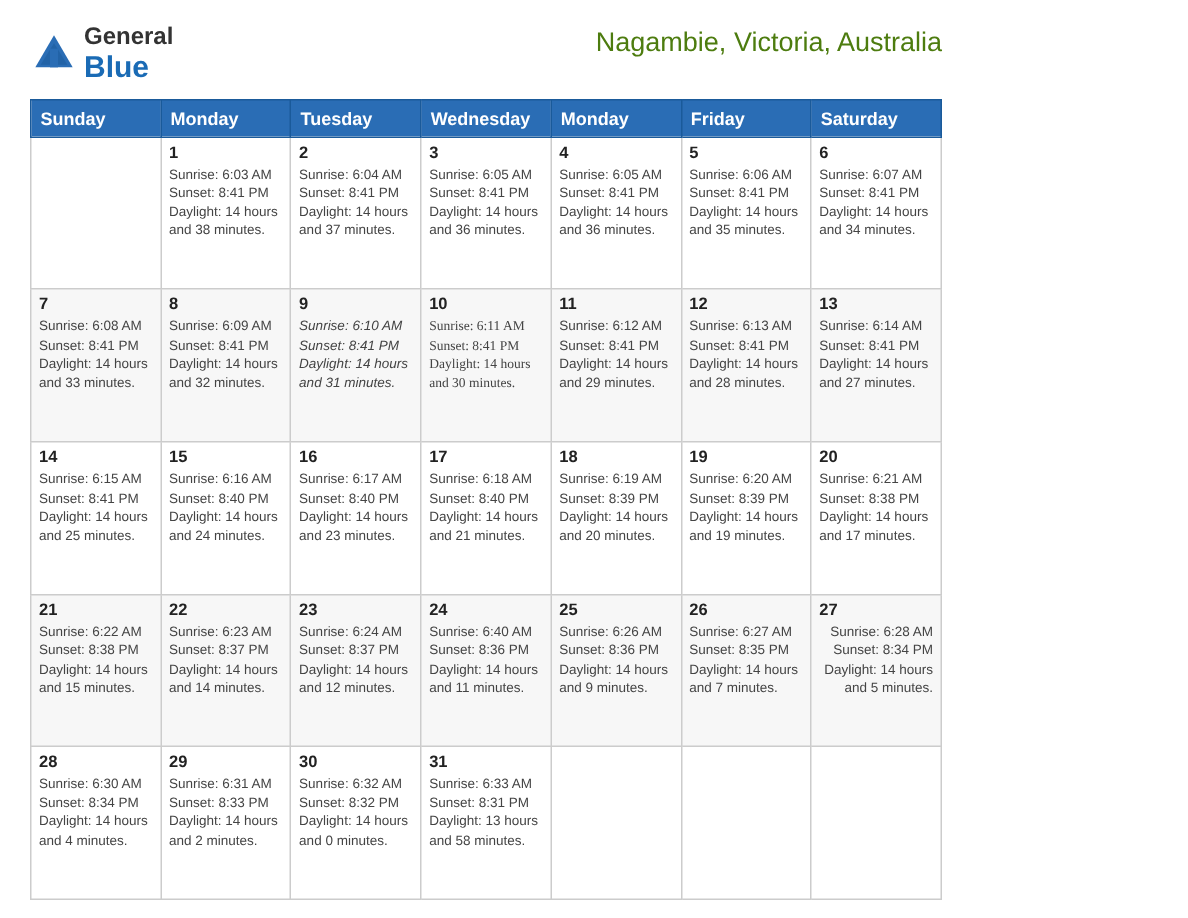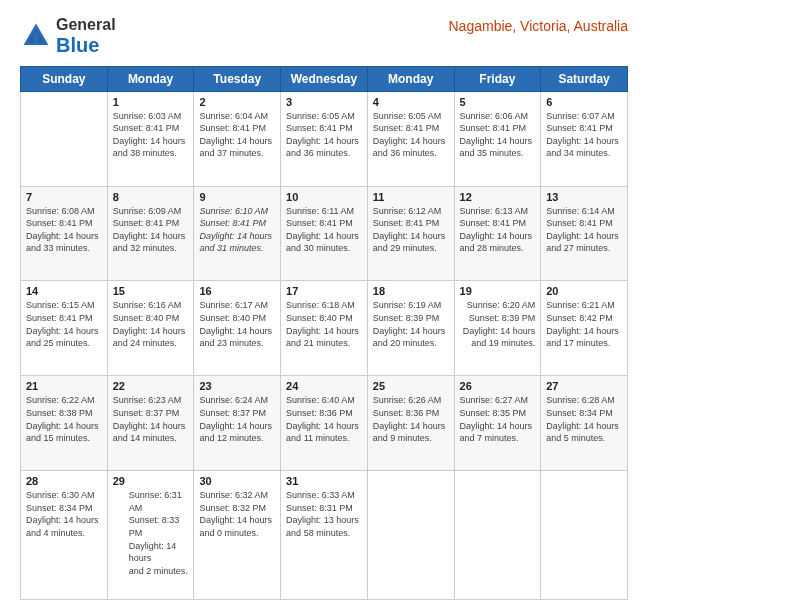--- a/index.html
+++ b/index.html
@@ -50,37 +50,37 @@
     .title-block {
       text-align: right;
     }
     .main-title {
       font-size: 32px;
       font-weight: bold;
       color: #222;
       line-height: 1.1;
     }
     .subtitle {
-      font-size: 14px;
-      color: #c2410c;
+      font-size: 18px;
+      color: #4d7c0f;
       margin-top: 2px;
     }
     .calendar {
       flex: 1;
       border: 1px solid #ccc;
       border-collapse: collapse;
       width: 100%;
       table-layout: fixed;
     }
     .calendar th {
       background: #2a6db5;
       color: #fff;
       font-size: 12px;
       font-weight: bold;
-      text-align: center;
+      text-align: left;
       padding: 5px 6px;
       border: 1px solid #1a5a9a;
     }
     .calendar td {
       border: 1px solid #ccc;
       vertical-align: top;
       padding: 4px 5px;
       font-size: 9.5px;
       color: #333;
       height: 82px;
@@ -200,21 +200,21 @@
           </td>
           <td>
             <span class="day-num">9</span>
             <div class="day-info" style="white-space: pre-line; font-style: italic;">Sunrise: 6:10 AM
 Sunset: 8:41 PM
 Daylight: 14 hours
 and 31 minutes.</div>
           </td>
           <td>
             <span class="day-num">10</span>
-            <div class="day-info" style="white-space: pre-line;">Sunrise: 6:11 AM
+            <div class="day-info" style="white-space: pre-line; font-family: Liberation Serif, serif;">Sunrise: 6:11 AM
 Sunset: 8:41 PM
 Daylight: 14 hours
 and 30 minutes.</div>
           </td>
           <td>
             <span class="day-num">11</span>
             <div class="day-info" style="white-space: pre-line;">Sunrise: 6:12 AM
 Sunset: 8:41 PM
 Daylight: 14 hours
 and 29 minutes.</div>
@@ -265,29 +265,29 @@
           </td>
           <td>
             <span class="day-num">18</span>
             <div class="day-info" style="white-space: pre-line;">Sunrise: 6:19 AM
 Sunset: 8:39 PM
 Daylight: 14 hours
 and 20 minutes.</div>
           </td>
           <td>
             <span class="day-num">19</span>
-            <div class="day-info" style="white-space: pre-line; text-align: right;">Sunrise: 6:20 AM
+            <div class="day-info" style="white-space: pre-line;">Sunrise: 6:20 AM
 Sunset: 8:39 PM
 Daylight: 14 hours
 and 19 minutes.</div>
           </td>
           <td>
             <span class="day-num">20</span>
             <div class="day-info" style="white-space: pre-line;">Sunrise: 6:21 AM
-Sunset: 8:42 PM
+Sunset: 8:38 PM
 Daylight: 14 hours
 and 17 minutes.</div>
           </td>
         </tr>
         <tr>
           <td>
             <span class="day-num">21</span>
             <div class="day-info" style="white-space: pre-line;">Sunrise: 6:22 AM
 Sunset: 8:38 PM
 Daylight: 14 hours
@@ -323,37 +323,37 @@
           </td>
           <td>
             <span class="day-num">26</span>
             <div class="day-info" style="white-space: pre-line;">Sunrise: 6:27 AM
 Sunset: 8:35 PM
 Daylight: 14 hours
 and 7 minutes.</div>
           </td>
           <td>
             <span class="day-num">27</span>
-            <div class="day-info" style="white-space: pre-line;">Sunrise: 6:28 AM
+            <div class="day-info" style="white-space: pre-line; text-align: right;">Sunrise: 6:28 AM
 Sunset: 8:34 PM
 Daylight: 14 hours
 and 5 minutes.</div>
           </td>
         </tr>
         <tr>
           <td>
             <span class="day-num">28</span>
             <div class="day-info" style="white-space: pre-line;">Sunrise: 6:30 AM
 Sunset: 8:34 PM
 Daylight: 14 hours
 and 4 minutes.</div>
           </td>
           <td>
             <span class="day-num">29</span>
-            <div class="day-info" style="white-space: pre-line; margin-left: 16px;">Sunrise: 6:31 AM
+            <div class="day-info" style="white-space: pre-line;">Sunrise: 6:31 AM
 Sunset: 8:33 PM
 Daylight: 14 hours
 and 2 minutes.</div>
           </td>
           <td>
             <span class="day-num">30</span>
             <div class="day-info" style="white-space: pre-line;">Sunrise: 6:32 AM
 Sunset: 8:32 PM
 Daylight: 14 hours
 and 0 minutes.</div>

